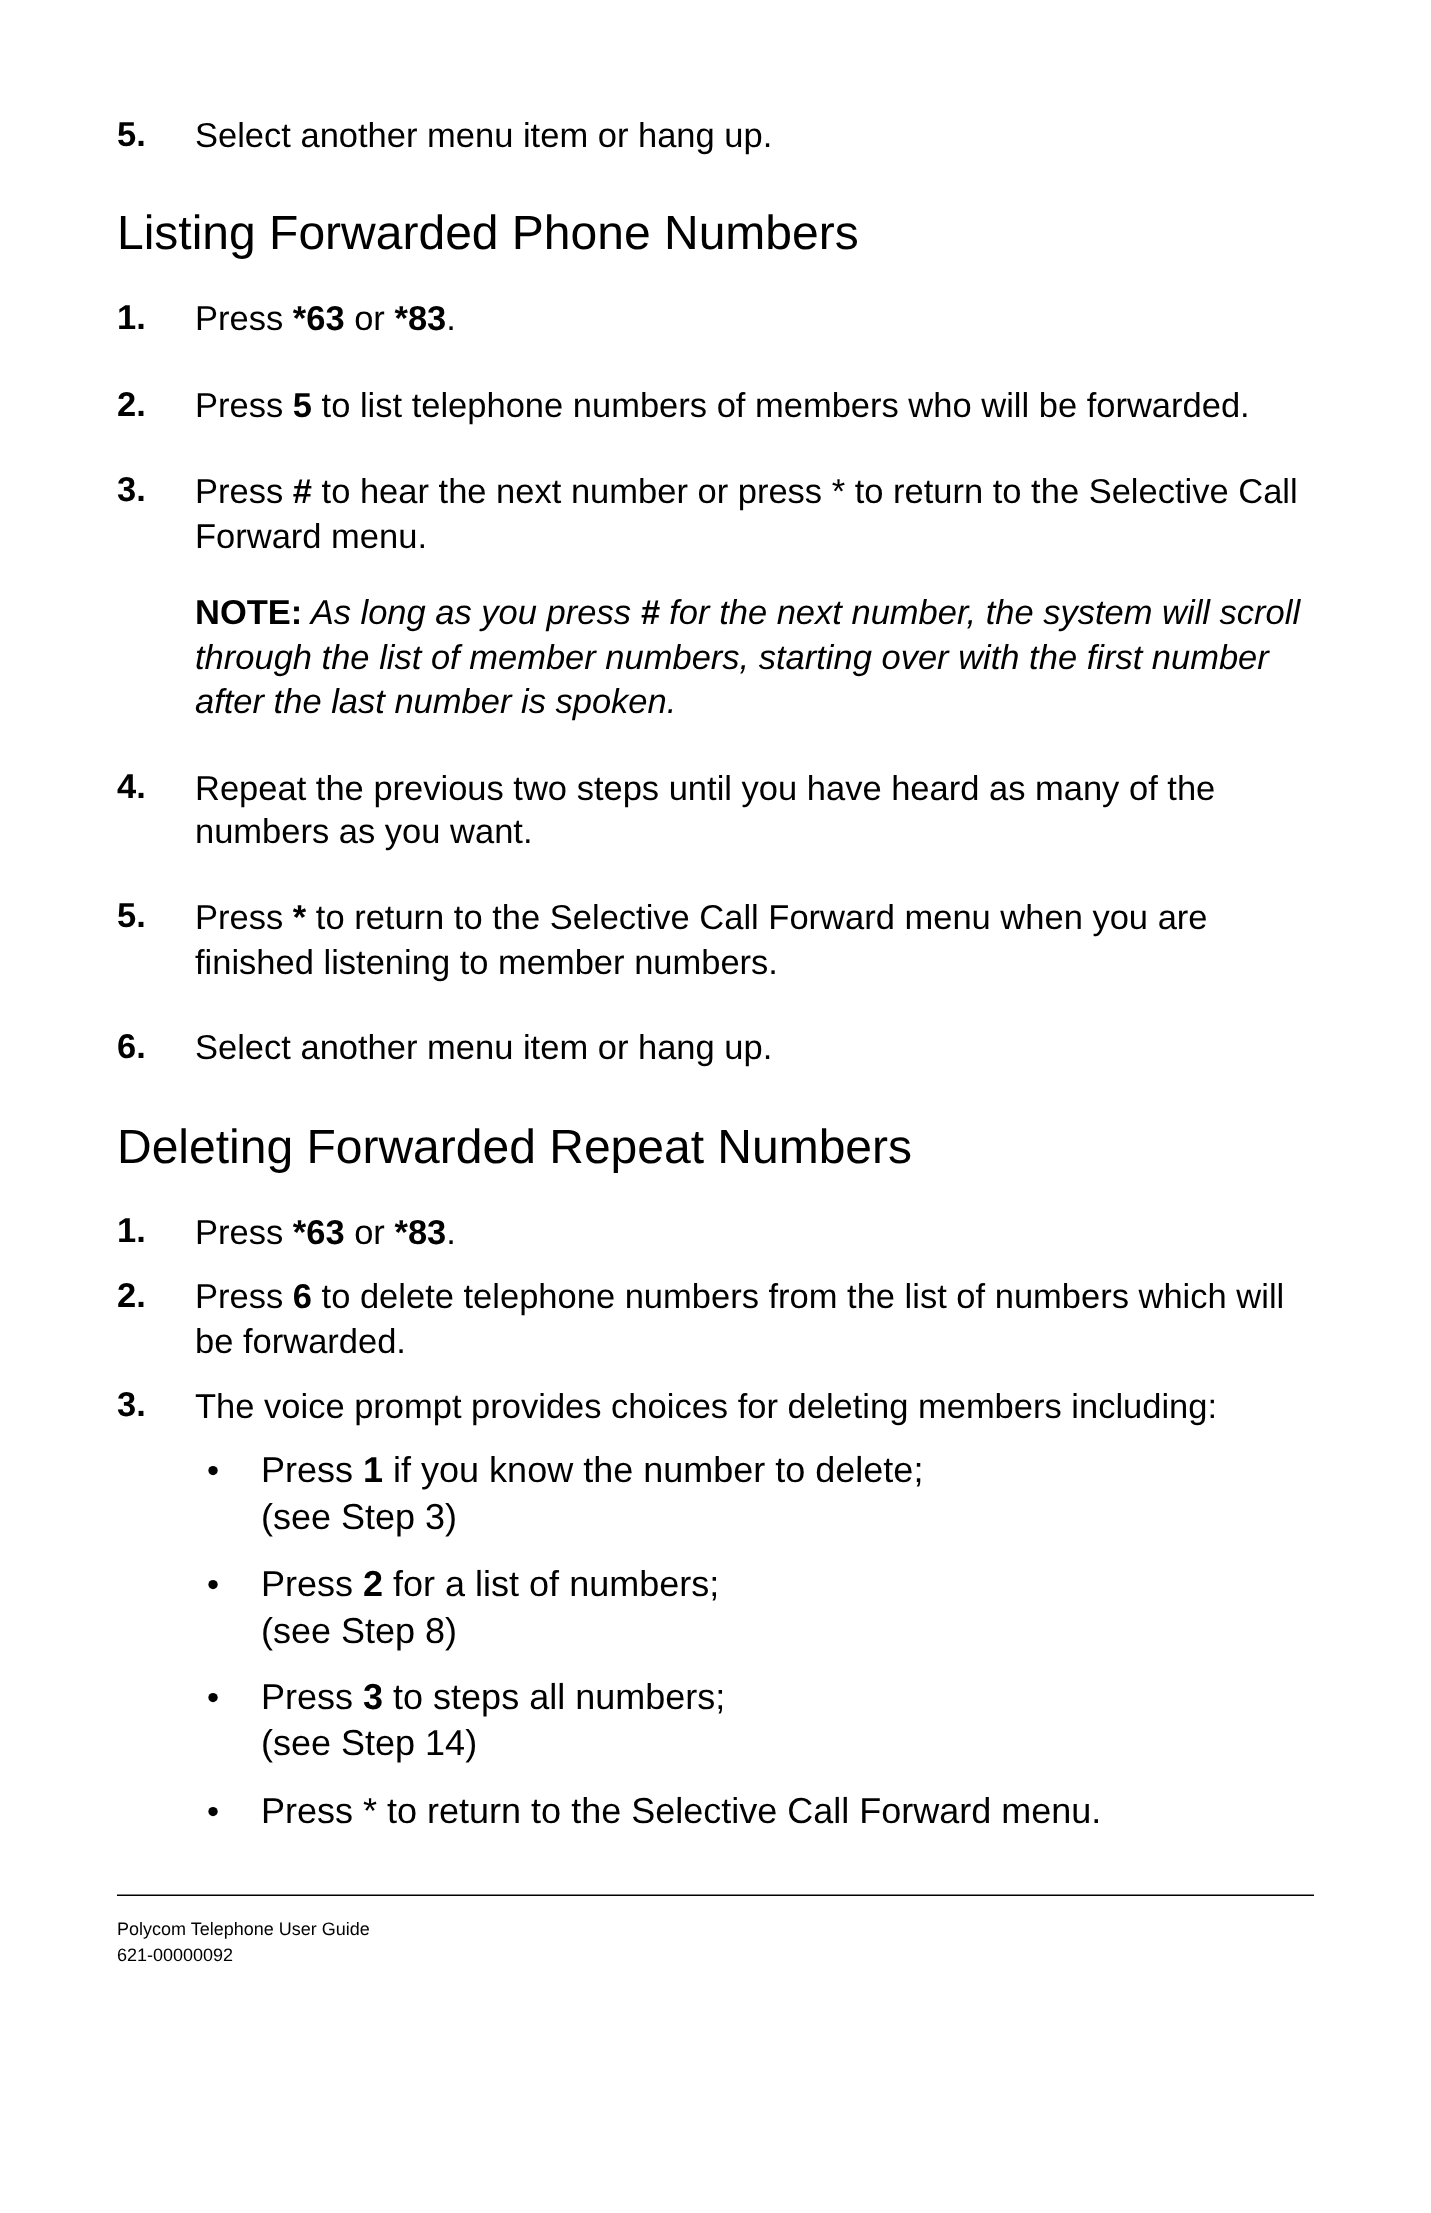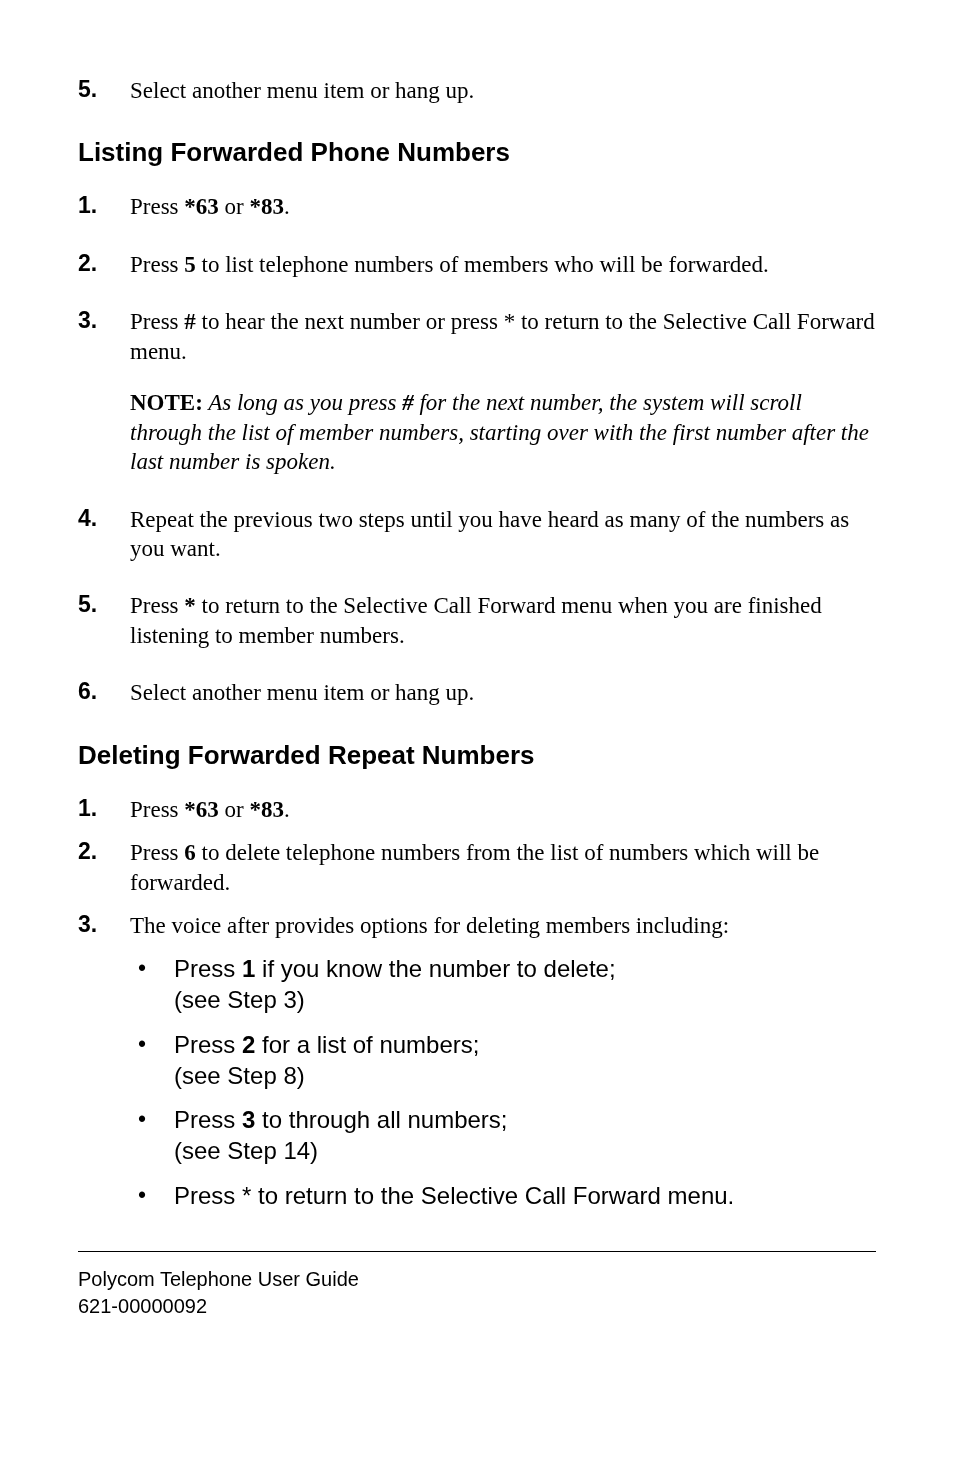--- a/index.html
+++ b/index.html
@@ -23,25 +23,25 @@
     width: 52px;
     flex: 0 0 52px;
     font-size: 23px;
     font-weight: bold;
   }
   .ol-body {
     flex: 1;
     font-size: 23px;
     line-height: 1.28;
   }
-  .ol-body p { margin: 0; font-family: Liberation Serif, serif; }
+  .ol-body p { margin: 0; }
   .ol-body .para-gap { margin-top: 22px; }
   .h2 {
-    font-size: 26px;
-    font-weight: bold;
+    font-size: 32px;
+    font-weight: normal;
     margin-top: 32px;
     margin-bottom: 24px;
   }
   .bullet-list {
     margin-top: 6px;
   }
   .bullet-item {
     display: flex;
     margin-top: 14px;
   }
@@ -58,21 +58,21 @@
     line-height: 1.28;
   }
   .hr {
     border: none;
     border-top: 1.5px solid #000;
     margin-top: 40px;
   }
   .footer {
     display: flex;
     justify-content: space-between;
-    font-size: 20px;
+    font-size: 12px;
     margin-top: 14px;
   }
   .footer-left { line-height: 1.35; }
   .footer-right { }
   .pg-num { font-weight: bold; margin-left: 18px; }
   .italic { font-style: italic; }
   .bold { font-weight: bold; }
 </style>
 </head>
 <body>
@@ -157,21 +157,21 @@
     <div class="ol-body">
       <p>
         <span>Press </span><span class="bold">6</span><span> to delete telephone numbers from the list of numbers which will be forwarded.</span>
       </p>
     </div>
   </div>
 
   <div class="ol-item" style="margin-bottom:14px;">
     <div class="ol-num">3.</div>
     <div class="ol-body">
-      <p>The voice after provides options for deleting members including:</p>
+      <p>The voice prompt provides choices for deleting members including:</p>
       <div class="bullet-list">
 
         <div class="bullet-item">
           <div class="bullet-mark">•</div>
           <div class="bullet-body">
             <span>Press </span><span class="bold">1</span><span> if you know the number to delete;</span><br>
             <span>(see Step 3)</span>
           </div>
         </div>
 
@@ -179,21 +179,21 @@
           <div class="bullet-mark">•</div>
           <div class="bullet-body">
             <span>Press </span><span class="bold">2</span><span> for a list of numbers;</span><br>
             <span>(see Step 8)</span>
           </div>
         </div>
 
         <div class="bullet-item">
           <div class="bullet-mark">•</div>
           <div class="bullet-body">
-            <span>Press </span><span class="bold">3</span><span> to through all numbers;</span><br>
+            <span>Press </span><span class="bold">3</span><span> to steps all numbers;</span><br>
             <span>(see Step 14)</span>
           </div>
         </div>
 
         <div class="bullet-item">
           <div class="bullet-mark">•</div>
           <div class="bullet-body">
             <span>Press * to return to the Selective Call Forward menu.</span>
           </div>
         </div>

